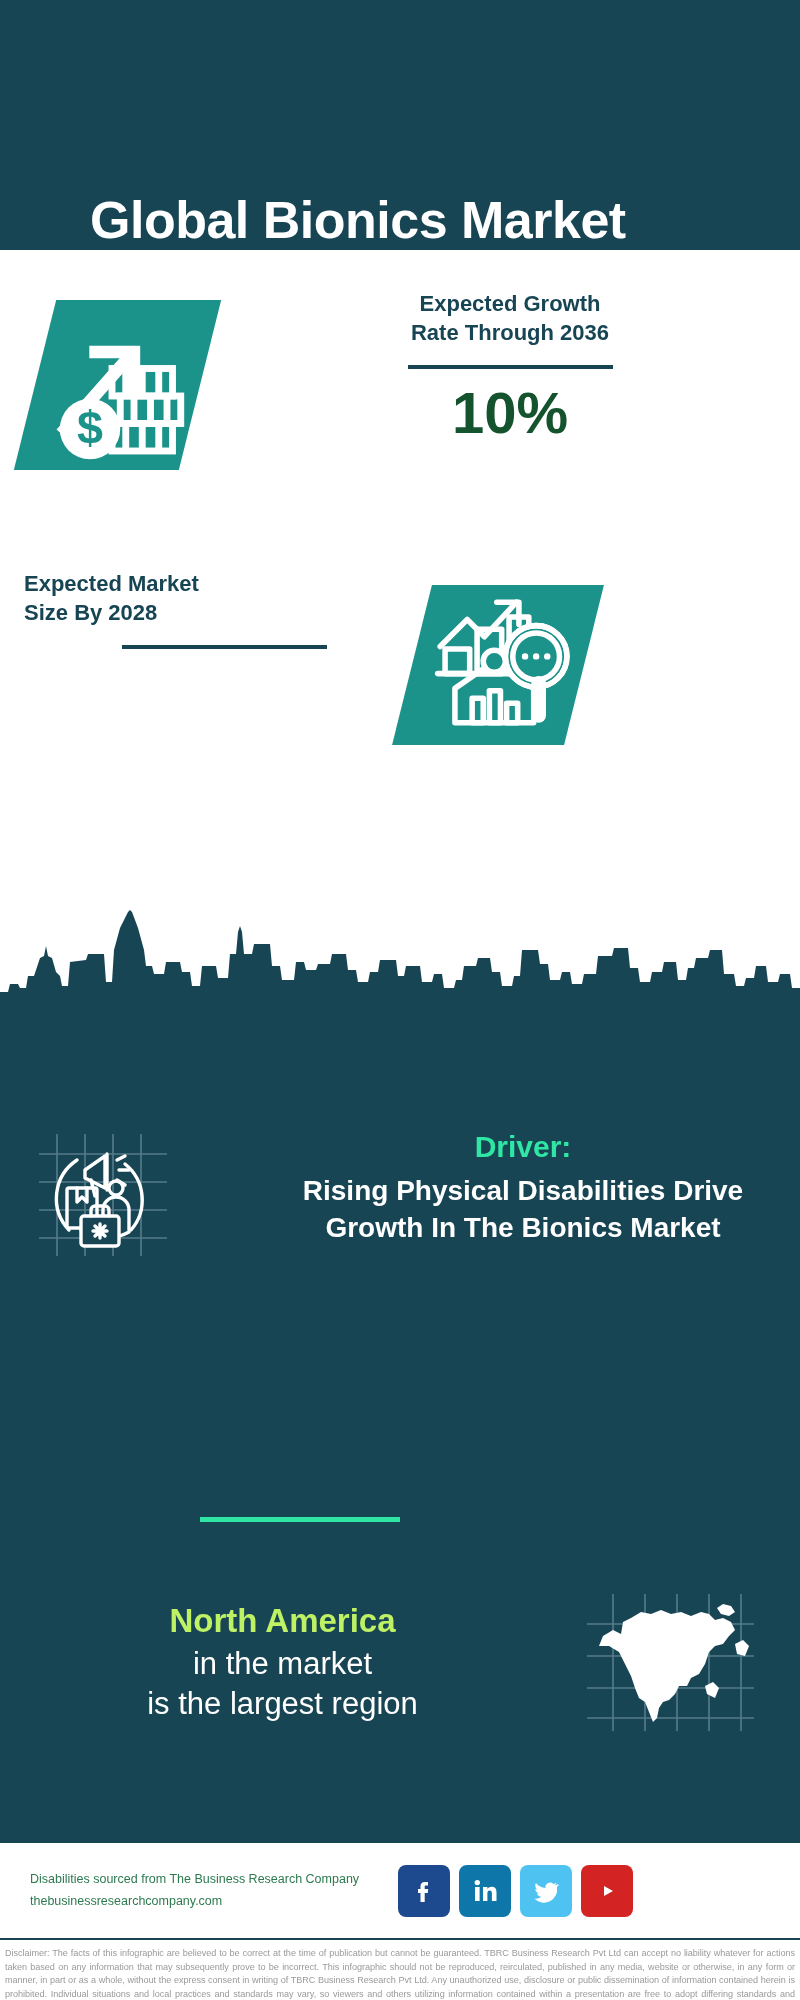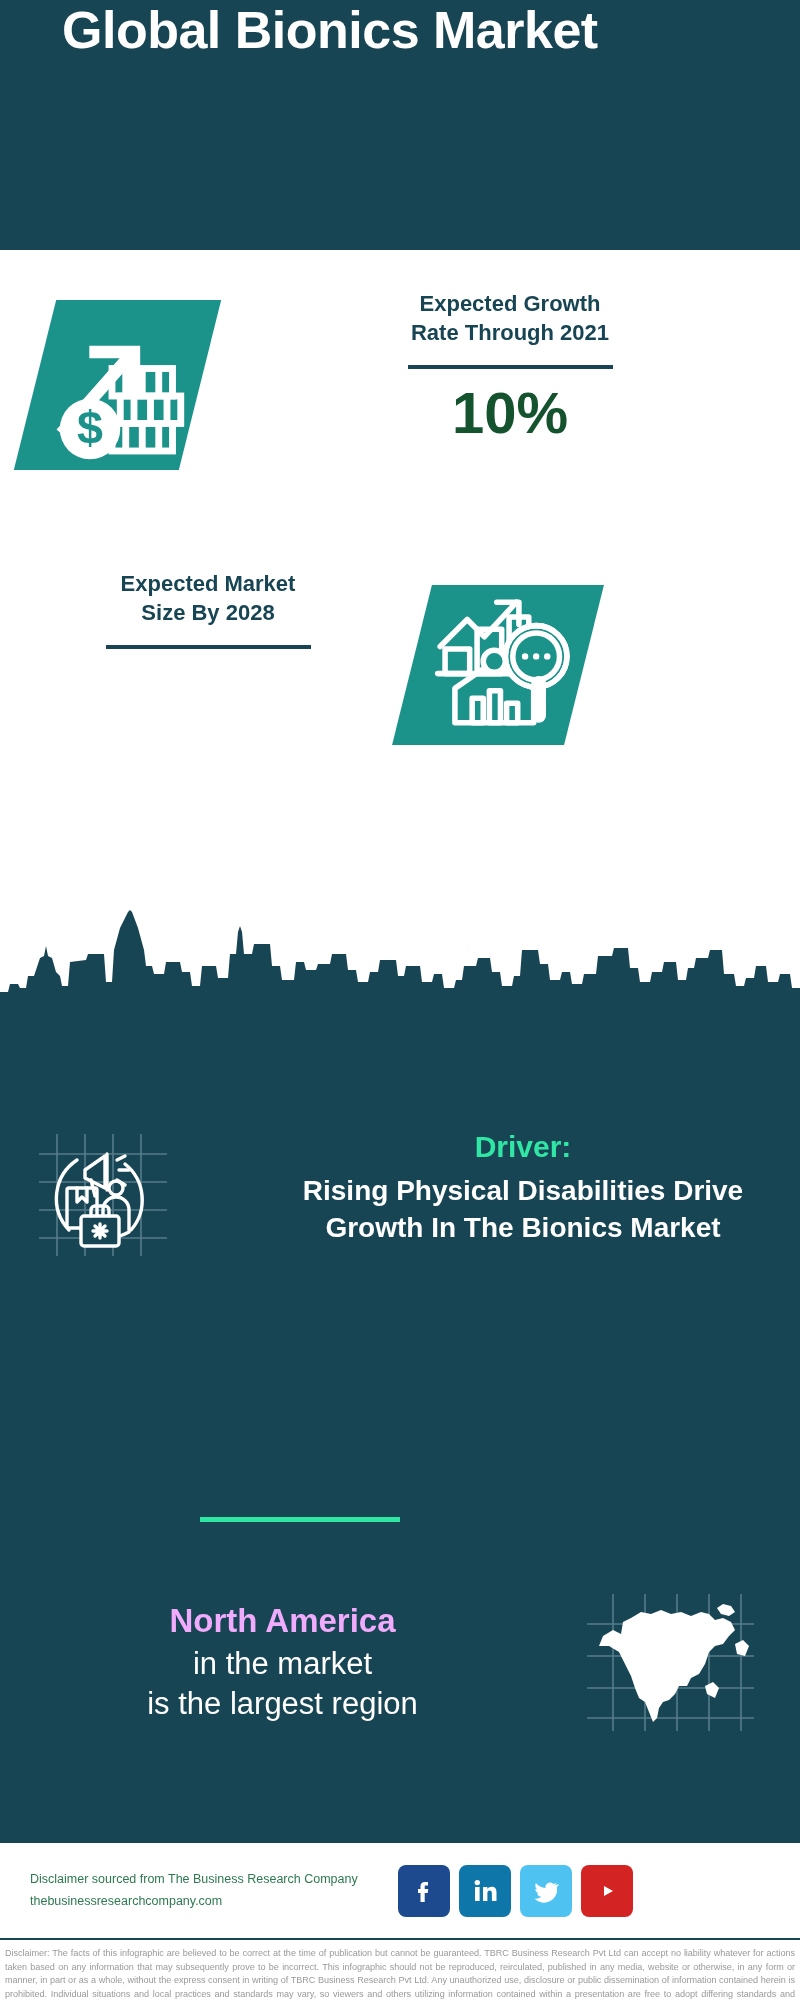--- a/index.html
+++ b/index.html
@@ -9,22 +9,22 @@
     background:#ffffff;
     overflow:hidden;
     position:relative;
   }
 
   
   .header {
     height:250px;
     background:#184554;
     display:flex;
-    align-items:flex-start;
-    padding-left:62px;
+    align-items:flex-end;
+    padding-left:90px;
   }
   .header h1 {
     color:#ffffff;
     font-size:52px;
     font-weight:bold;
     letter-spacing:-0.5px;
   }
 
   
   .white-zone {
@@ -50,23 +50,22 @@
   .para-inner { transform:skewX(14deg); width:100%; height:100%; position:relative; }
 
   .stat-block-1 {
     position:absolute;
     left:280px; top:40px;
     width:460px;
     text-align:center;
   }
   .stat-block-2 {
     position:absolute;
-    left:8px; top:320px;
+    left:24px; top:320px;
     width:400px;
-    text-align:center;
   }
   .stat-title {
     color:#184554;
     font-size:22px;
     font-weight:bold;
     line-height:1.3;
   }
   .rule {
     width:205px; height:4px;
     background:#184554;
@@ -122,21 +121,21 @@
     background:#2fe6a4;
   }
 
   .region-row {
     position:absolute;
     top:570px; left:0; width:800px;
     display:flex; align-items:center;
   }
   .region-text { width:540px; text-align:center; padding-left:25px; }
   .region-name {
-    color:#f0abfc;
+    color:#bef264;
     font-size:33px;
     font-weight:bold;
     margin-bottom:4px;
   }
   .region-sub {
     color:#ffffff;
     font-size:31px;
     line-height:1.28;
   }
   .region-map-wrap { width:260px; display:flex; justify-content:center; }
@@ -200,21 +199,21 @@
           <path d="M66 88 v20 M78 88 v20 M90 88 v20"></path>
         </g>
         <circle cx="40" cy="92" r="22" fill="#ffffff"></circle>
         <text x="40" y="103" font-size="34" font-weight="bold" fill="#1b938a" text-anchor="middle" font-family="Liberation Sans, sans-serif">$</text>
       </svg>
     </div>
   </div>
 
   <div class="stat-block-1">
     <div class="stat-title">Expected Growth</div>
-    <div class="stat-title">Rate Through 2021</div>
+    <div class="stat-title">Rate Through 2036</div>
     <div class="rule"></div>
     <div class="stat-value">10%</div>
   </div>
 
   <div class="para para-2">
     <div class="para-inner">
       <svg viewBox="0 0 130 130" width="100%" height="100%">
         <g fill="none" stroke="#ffffff" stroke-width="4.5" stroke-linecap="round" stroke-linejoin="round">
           <path d="M18 50 L40 28 L54 42 L80 14"></path>
           <path d="M64 14 L82 14 L82 32"></path>
@@ -304,21 +303,21 @@
         <path fill="#ffffff" d="M134 18 L140 14 L148 16 L152 22 L146 26 L138 24 Z"></path>
         <path fill="#ffffff" d="M152 54 L160 50 L166 56 L162 66 L154 64 Z"></path>
         <path fill="#ffffff" d="M122 96 L130 92 L136 98 L132 108 L124 104 Z"></path>
       </svg>
     </div>
   </div>
 </div>
 
 <div class="footer">
   <div class="footer-text">
-    <div>Disclaimer sourced from The Business Research Company</div>
+    <div>Disabilities sourced from The Business Research Company</div>
     <div>thebusinessresearchcompany.com</div>
   </div>
   <div class="socials">
     <div class="social" style="background:#1d4a8f;">
       <svg width="30" height="30" viewBox="0 0 30 30">
           <path fill="#fff" d="M19 6h-3.2C12.9 6 11.5 7.6 11.5 10.4V13H9v4h2.5v9h4.2v-9h3l.5-4h-3.5v-2.2c0-1 .2-1.4 1.2-1.4H19z"></path>
         </svg>
     </div>
     <div class="social" style="background:#0e76a8;">
       <svg width="30" height="30" viewBox="0 0 30 30">

